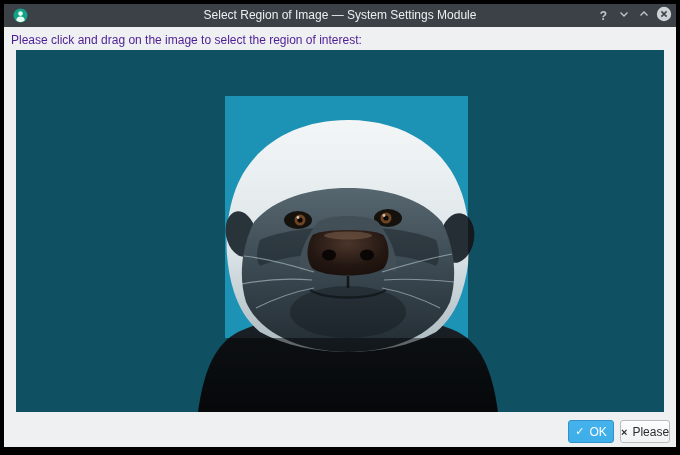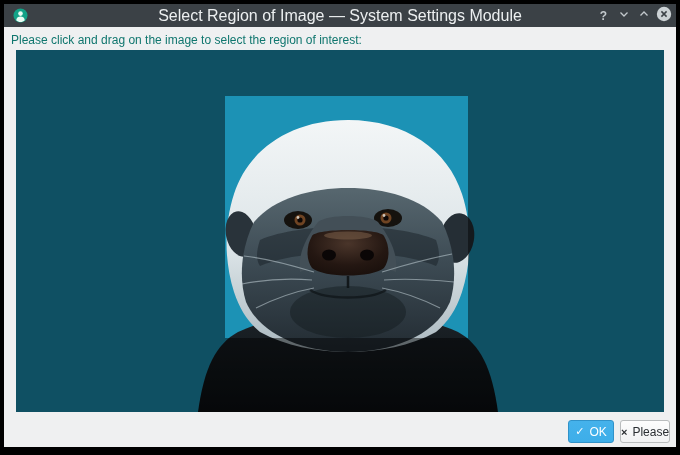--- a/index.html
+++ b/index.html
@@ -12,36 +12,36 @@
     background:#eff0f1;
   }
   
   .titlebar{
     position:absolute;left:0;top:0;right:0;height:23px;
     background:#3b4146;display:flex;align-items:center;
   }
   .tb-icon{position:absolute;left:9px;top:4px;width:15px;height:15px;}
   .tb-title{
     position:absolute;left:0;right:0;text-align:center;
-    color:#eceff0;font-size:16px;line-height:23px;
+    color:#eceff0;font-size:12px;line-height:23px;
     white-space:nowrap;overflow:hidden;
   }
   .tb-buttons{
     position:absolute;right:4px;top:0;height:23px;
     display:flex;align-items:center;gap:3px;
   }
   .tb-btn{
     width:17px;height:17px;display:flex;align-items:center;justify-content:center;
     color:#c3c9cd;font-size:12px;cursor:default;
   }
   .tb-btn.help{font-weight:bold;}
   
   .instruction{
     position:absolute;left:7px;top:29px;
-    color:#0f766e;font-size:12px;
+    color:#4c1d95;font-size:12px;
   }
   .image-frame{
     position:absolute;left:12px;top:46px;width:648px;height:362px;
     box-shadow: inset 1px 1px 0 rgba(8,45,58,0.55), inset -1px -1px 0 rgba(160,210,230,0.65);
   }
   .image-frame svg{display:block;}
   
   .btn{
     position:absolute;top:416px;height:23px;
     display:flex;align-items:center;justify-content:center;

